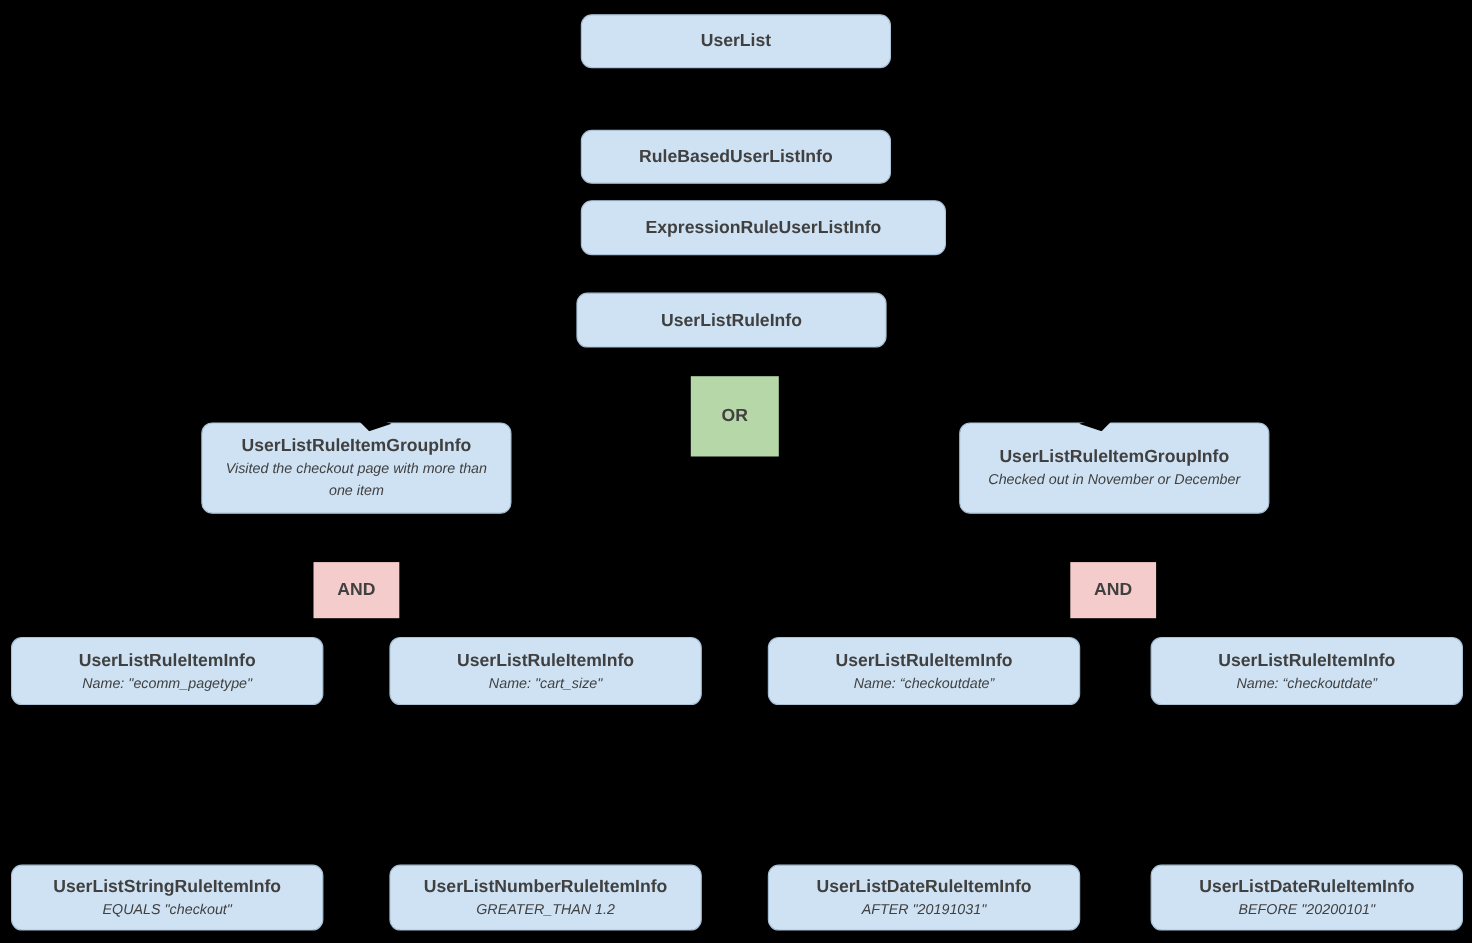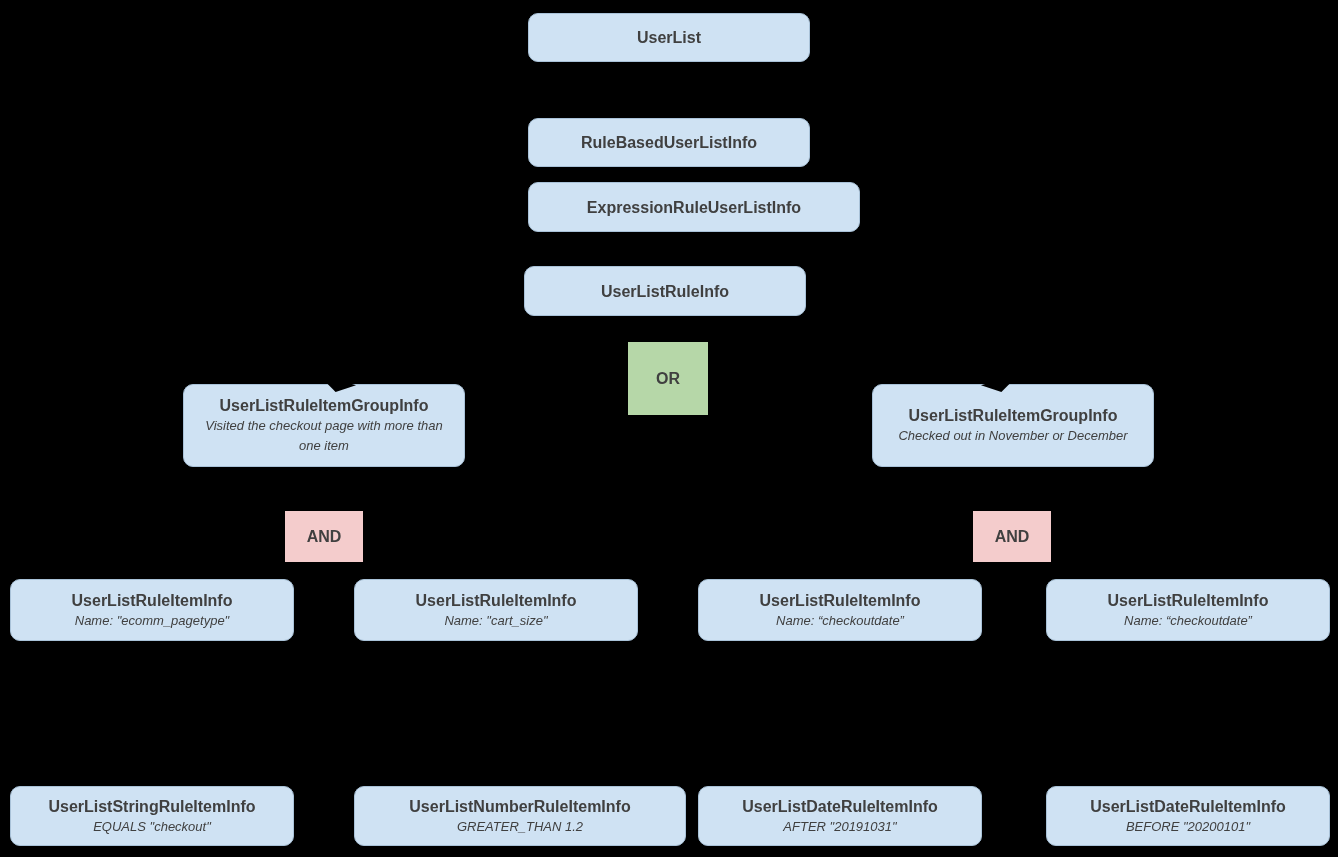--- a/index.html
+++ b/index.html
@@ -120,21 +120,21 @@
   <div class="node" style="left:1046px; top:579px; width:284px; height:62px;">
     <div class="title">UserListRuleItemInfo</div>
     <div class="desc">Name: “checkoutdate”</div>
   </div>
 
   <div class="node" style="left:10px; top:786px; width:284px; height:60px;">
     <div class="title">UserListStringRuleItemInfo</div>
     <div class="desc">EQUALS "checkout"</div>
   </div>
 
-  <div class="node" style="left:354px; top:786px; width:332px; height:60px;">
+  <div class="node" style="left:354px; top:786px; width:284px; height:60px;">
     <div class="title">UserListNumberRuleItemInfo</div>
     <div class="desc">GREATER_THAN 1.2</div>
   </div>
 
   <div class="node" style="left:698px; top:786px; width:284px; height:60px;">
     <div class="title">UserListDateRuleItemInfo</div>
     <div class="desc">AFTER "20191031"</div>
   </div>
 
   <div class="node" style="left:1046px; top:786px; width:284px; height:60px;">

